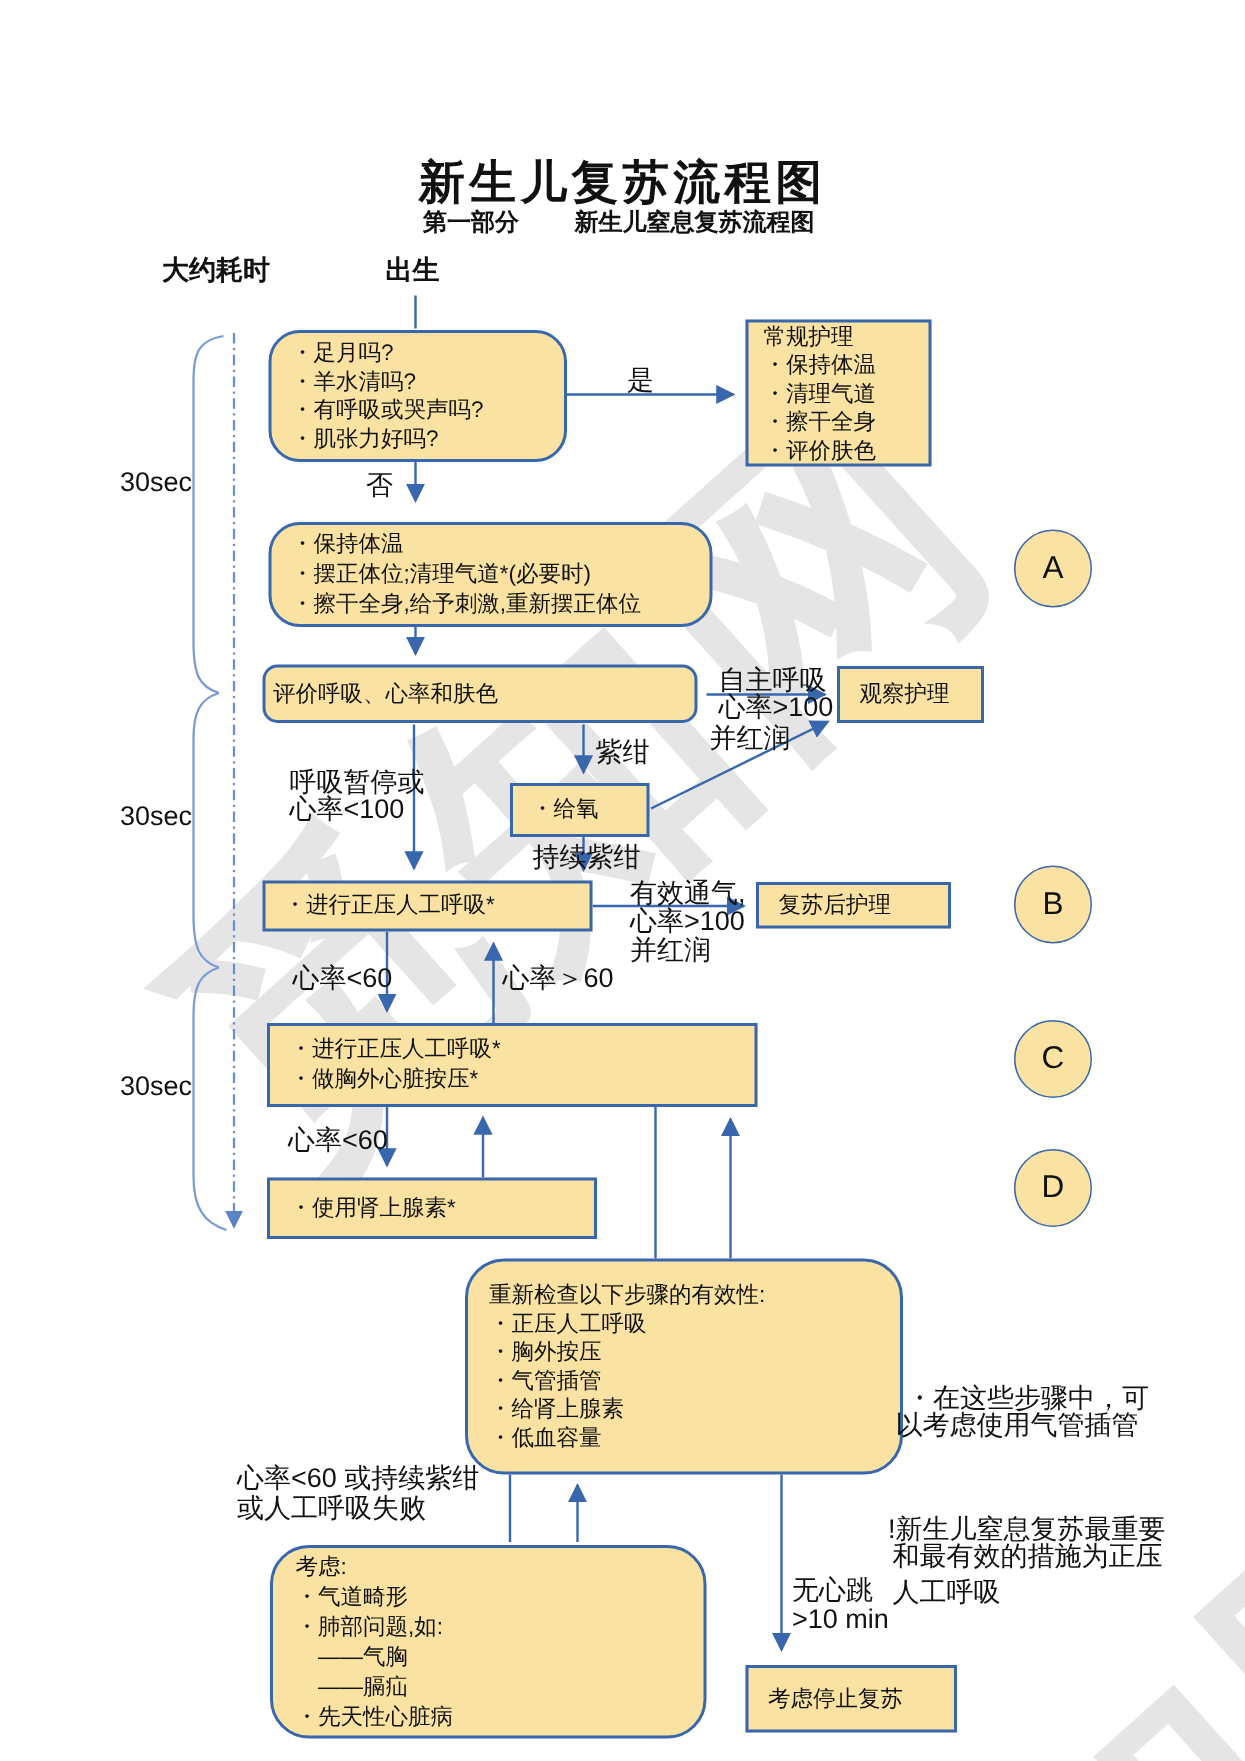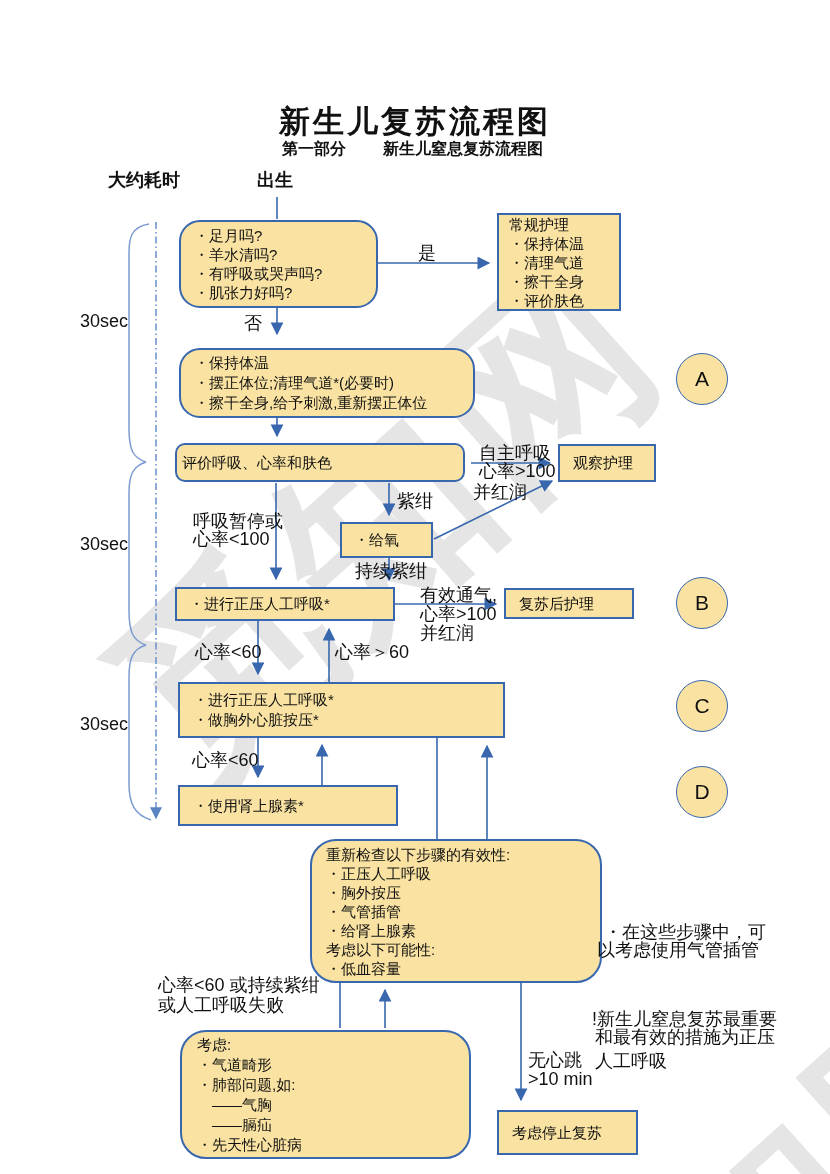--- a/index.html
+++ b/index.html
@@ -151,21 +151,20 @@
   <div class="box" style="left:178px;top:785px;width:220px;height:41px;padding-left:13px;">
     <div>・使用肾上腺素*</div>
   </div>
 
   <div class="box round26" style="left:310px;top:839px;width:292px;height:144px;padding-left:14px;line-height:19px;">
     <div>重新检查以下步骤的有效性:</div>
     <div>・正压人工呼吸</div>
     <div>・胸外按压</div>
     <div>・气管插管</div>
     <div>・给肾上腺素</div>
-    <div>考虑以下可能性:</div>
     <div>・低血容量</div>
   </div>
 
   <div class="box round26" style="left:180px;top:1030px;width:291px;height:129px;padding-left:15px;">
     <div>考虑:</div>
     <div>・气道畸形</div>
     <div>・肺部问题,如:</div>
     <div class="ind">——气胸</div>
     <div class="ind">——膈疝</div>
     <div>・先天性心脏病</div>

